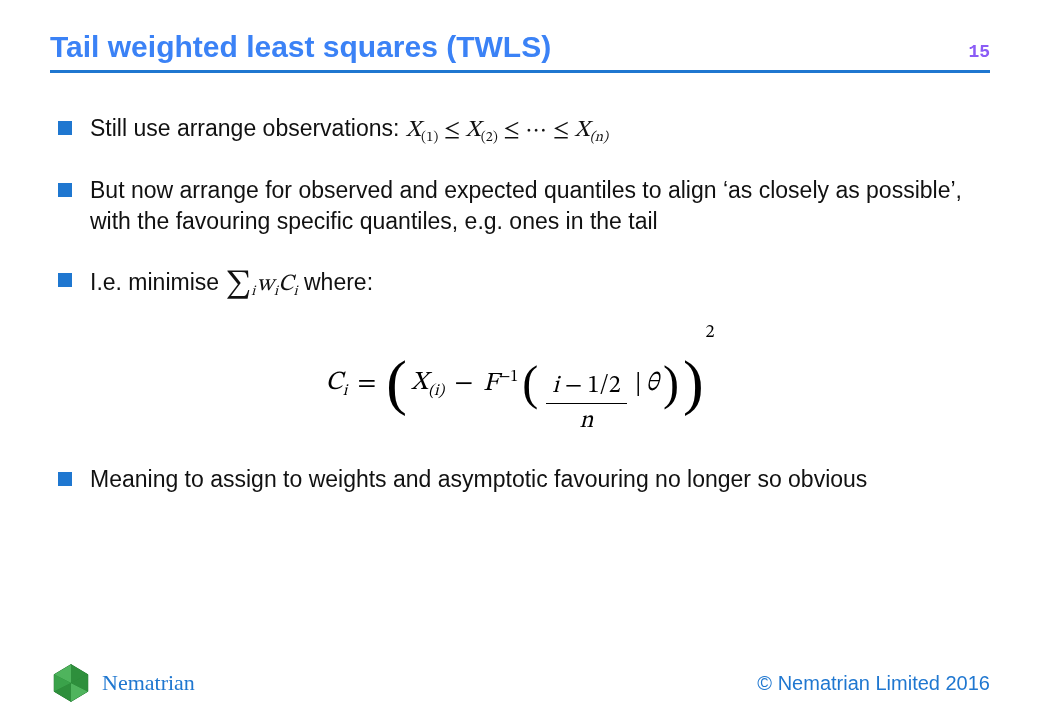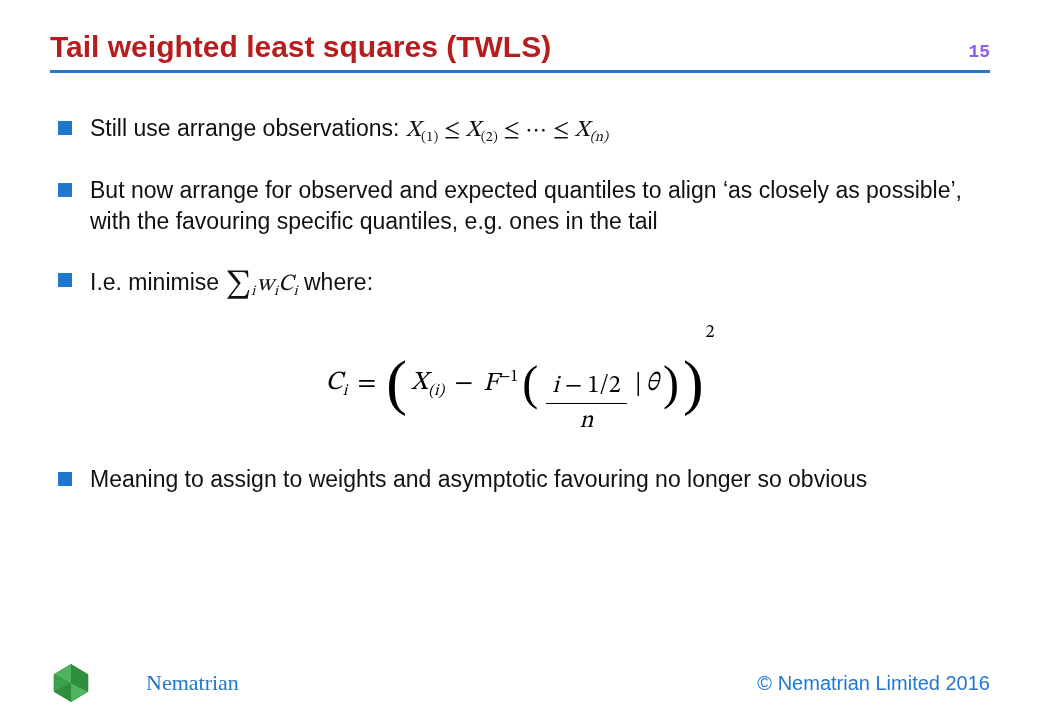--- a/index.html
+++ b/index.html
@@ -1,19 +1,19 @@
 <!DOCTYPE html>
 <html><head>
 <meta charset="utf-8">
 <style>
   * { box-sizing: border-box; margin: 0; padding: 0; }
   html, body { width: 1040px; height: 720px; font-family: Arial, Helvetica, sans-serif; background: #fff; color: #000; }
   .slide { position: relative; width: 1040px; height: 720px; padding: 30px 50px 0 50px; }
   .header { display: flex; align-items: baseline; justify-content: space-between; border-bottom: 3px solid #1f77d0; padding-bottom: 6px; margin-bottom: 40px; }
-  .title { font-size: 30px; font-weight: bold; color: #b91c1c; }
+  .title { font-size: 30px; font-weight: bold; color: #3b82f6; }
   .pagenum { font-size: 18px; font-weight: bold; color: #8b5cf6; font-family: Liberation Mono, monospace; }
   .content { padding: 0 6px; }
   ul.bullets { list-style: none; }
   ul.bullets > li { position: relative; padding-left: 34px; font-size: 23px; line-height: 1.35; color: #111; margin-bottom: 28px; }
   ul.bullets > li::before { content: ""; position: absolute; left: 2px; top: 8px; width: 14px; height: 14px; background: #1f77d0; }
   .eq-block { text-align: center; margin: 6px 0 28px 0; font-family: "Cambria Math", "STIX Two Math", "Times New Roman", serif; font-size: 26px; }
   .math { font-family: "Cambria Math", "STIX Two Math", "Times New Roman", serif; font-style: italic; }
   .sub { font-size: 0.62em; font-style: italic; vertical-align: -0.35em; }
   .upsup { font-size: 0.62em; font-style: normal; vertical-align: 0.55em; }
   .rm { font-style: normal; }
@@ -21,21 +21,21 @@
   .disp { display: inline-flex; align-items: center; gap: 4px; }
   .lbrace, .rbrace { font-size: 62px; line-height: 0.8; font-style: normal; font-family: "Cambria Math","Times New Roman",serif; }
   .lbrace-m, .rbrace-m { font-size: 48px; line-height: 0.8; font-style: normal; font-family: "Cambria Math","Times New Roman",serif; }
   .frac { display: inline-flex; flex-direction: column; align-items: center; vertical-align: middle; margin: 0 4px; }
   .frac .num { border-bottom: 1.2px solid #000; padding: 0 6px 2px 6px; font-size: 24px; margin-top: 40px; }
   .frac .den { padding: 2px 6px 0 6px; font-size: 24px; }
   .sq-sup { font-size: 0.7em; font-style: normal; align-self: flex-start; margin-top: -10px; margin-left: -2px; }
   
   .footer { position: absolute; left: 0; right: 0; bottom: 16px; display: flex; align-items: center; justify-content: space-between; padding: 0 50px; }
   .brand { display: flex; align-items: center; gap: 10px; }
-  .brand-text { font-size: 22px; color: #1f77d0; font-family: "Comic Sans MS", "Segoe Script", cursive; margin-left: 44px; }
+  .brand-text { font-size: 22px; color: #1f77d0; font-family: "Comic Sans MS", "Segoe Script", cursive; }
   .copy { font-size: 20px; color: #1f77d0; }
   .logo { width: 42px; height: 42px; }
   .sum-sym { font-size: 1.2em; position: relative; top: 0.05em; font-style: normal; }
 </style>
 </head>
 <body>
 
 <div class="slide">
 
   <div class="header">

